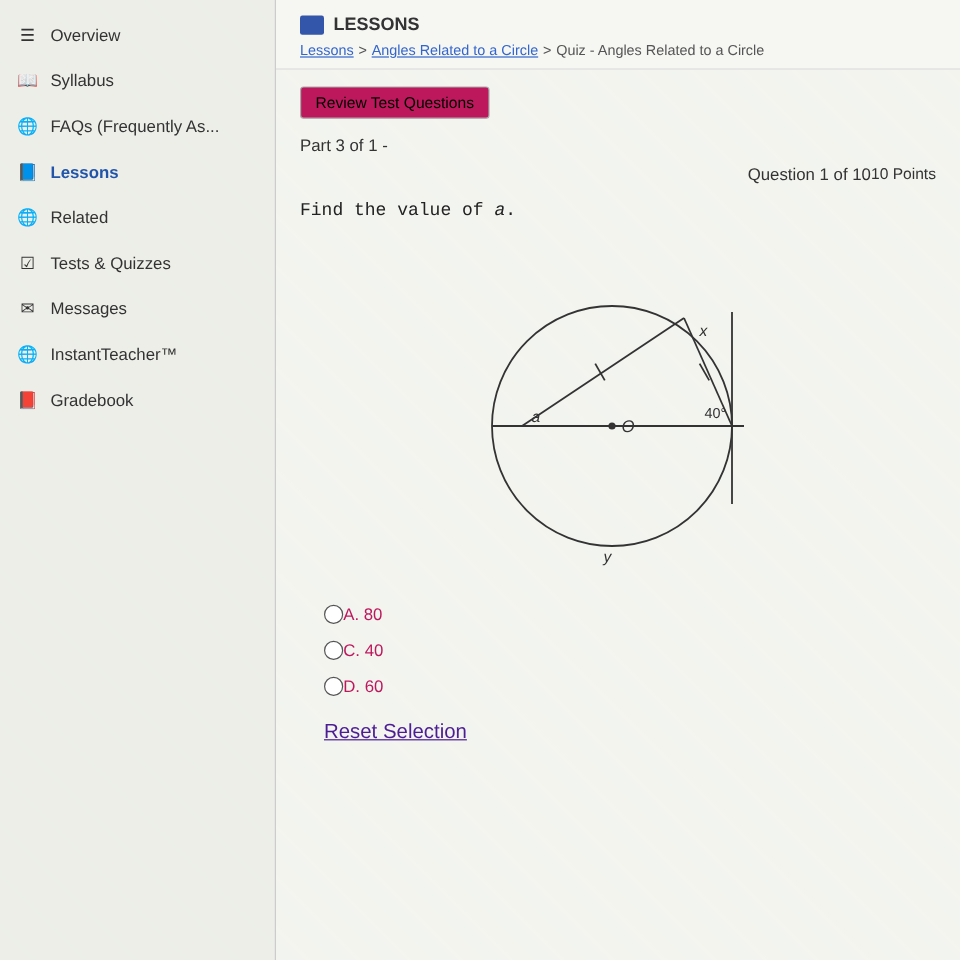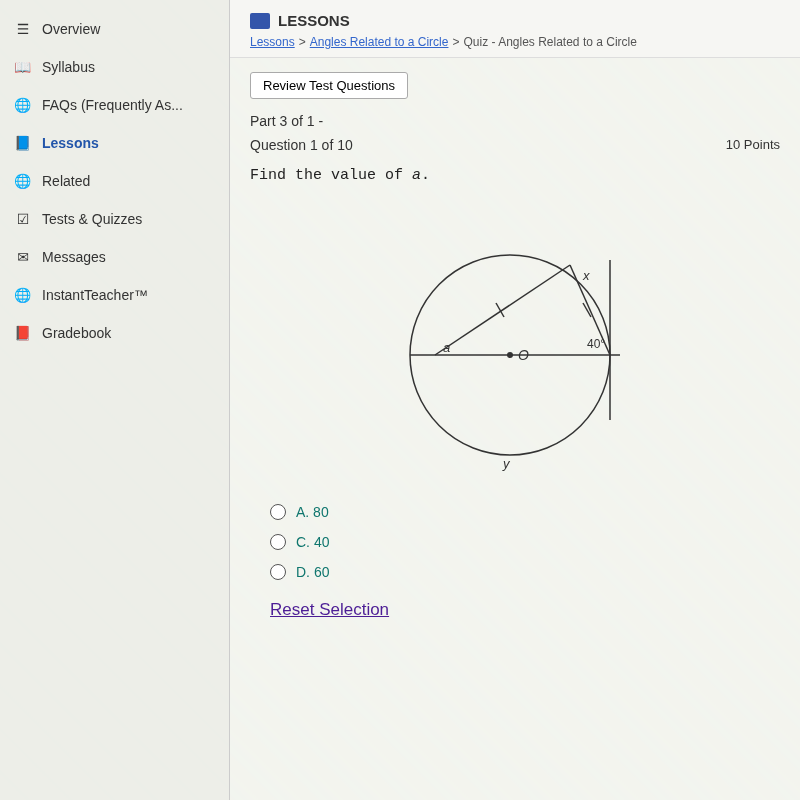--- a/index.html
+++ b/index.html
@@ -117,37 +117,37 @@
     .breadcrumb span {
       color: #555;
     }
 
     .content-area {
       padding: 14px 20px;
     }
 
     .review-btn {
       border: 1px solid #aaa;
-      background: #ffffff;
+      background: #be185d;
       padding: 5px 12px;
       font-size: 13px;
       cursor: pointer;
       border-radius: 3px;
       margin-bottom: 14px;
     }
 
     .part-label {
       font-size: 14px;
       color: #333;
       margin-bottom: 8px;
     }
 
     .question-header {
       display: flex;
-      justify-content: space-between;
+      justify-content: flex-end;
       align-items: flex-start;
       margin-bottom: 14px;
     }
 
     .question-number {
       font-size: 14px;
       color: #333;
     }
 
     .points {
@@ -183,23 +183,22 @@
       display: flex;
       flex-direction: column;
       gap: 14px;
       padding-left: 20px;
       margin-bottom: 20px;
     }
 
     .choice {
       display: flex;
       align-items: flex-end;
-      gap: 10px;
-      font-size: 14px;
-      color: #0f766e;
+      font-size: 14px;
+      color: #be185d;
       cursor: pointer;
     }
 
     .radio-circle {
       width: 16px;
       height: 16px;
       border: 1.5px solid #555;
       border-radius: 50%;
       display: inline-block;
       flex-shrink: 0;

